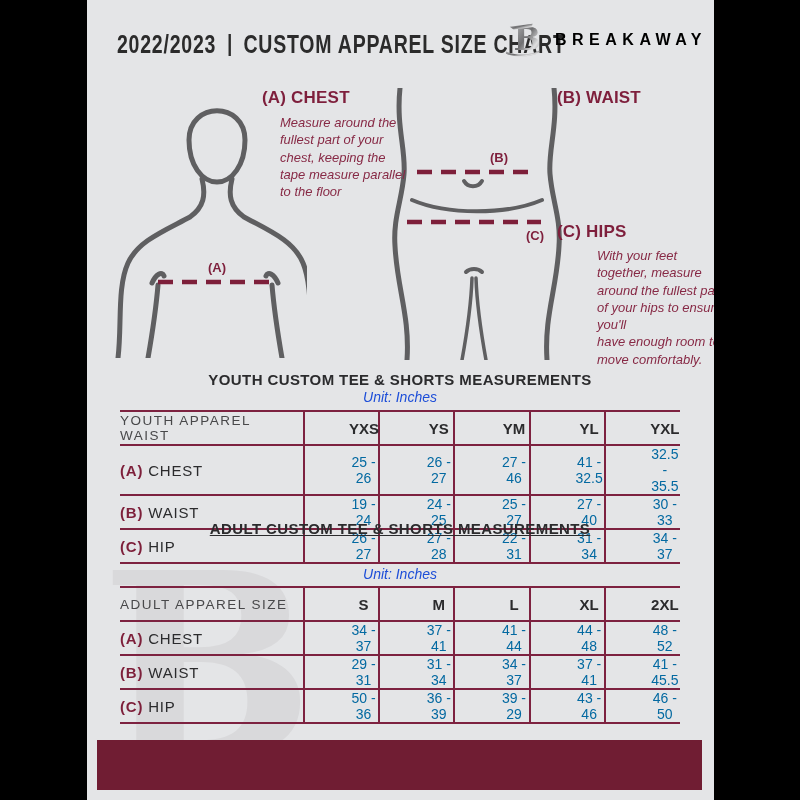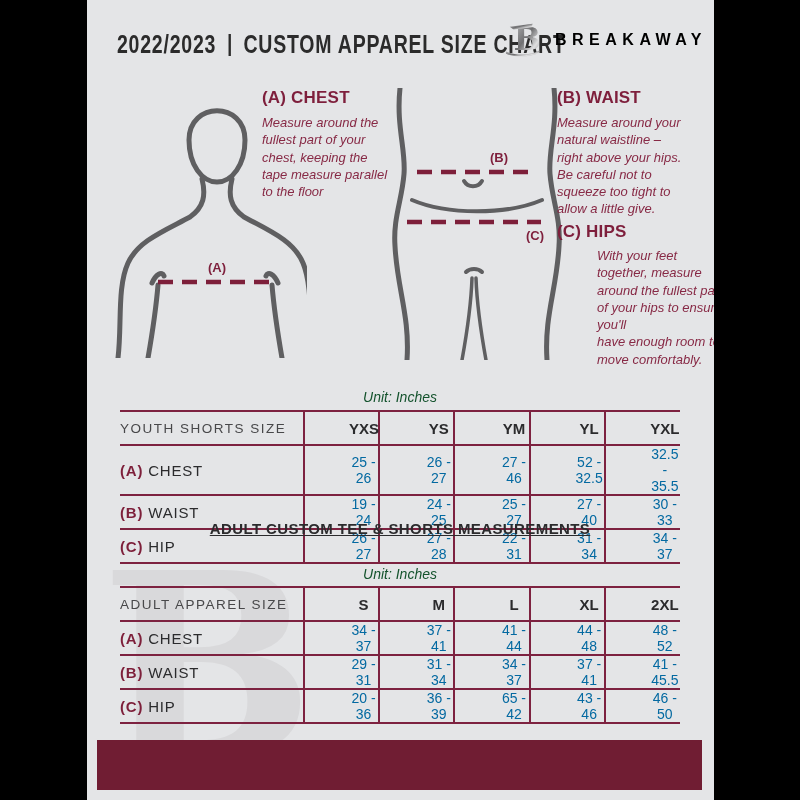--- a/index.html
+++ b/index.html
@@ -26,21 +26,21 @@
 
   
   .fig{position:absolute;z-index:1;}
   .measLabel{position:absolute;width:30px;text-align:center;font-size:13px;font-weight:bold;
              color:#7e1f3c;z-index:2;}
 
   
   .secTitle{position:absolute;left:33px;width:560px;text-align:center;font-size:15px;font-weight:bold;
             color:#2b2b2d;letter-spacing:0.4px;z-index:2;}
   .secUnit{position:absolute;left:33px;width:560px;text-align:center;font-size:14px;font-style:italic;
-           color:#14532d;z-index:2;}
+           color:#1d4ed8;z-index:2;}
 
   
   table.size-table{position:absolute;left:33px;width:560px;border-collapse:collapse;table-layout:fixed;
                    color:#2d2d2f;z-index:2;background:transparent;}
   table.size-table th,table.size-table td{height:32px;padding:0;}
   table.size-table thead tr{border-top:2px solid #7d2240;}
   table.size-table tr{border-bottom:2px solid #7d2240;}
   table.size-table th + th, table.size-table td + td{border-left:2px solid #7d2240;padding-left:44px;}
   th.col-head{text-align:left;padding-left:14px;font-weight:normal;font-size:13.5px;
               letter-spacing:1.5px;color:#48484a;}
@@ -102,71 +102,66 @@
         <path d="M 80,190 C 79,220 74,250 70,272" stroke-width="3.5"></path>
         <path d="M 84,190 C 85,220 90,250 94,272" stroke-width="3.5"></path>
       </g>
       <path d="M 25,84 H 141" stroke="#7d1f3a" stroke-width="4.5" stroke-dasharray="15 9" fill="none"></path>
       <path d="M 15,134 H 149" stroke="#7d1f3a" stroke-width="4.5" stroke-dasharray="15 9" fill="none"></path>
     </svg>
     <div class="measLabel" style="left:397px;top:150px;">(B)</div>
     <div class="measLabel" style="left:433px;top:228px;">(C)</div>
 
     <div class="insHead" style="left:175px;top:88px;">(A) CHEST</div>
-    <div class="insText" style="left:175px;top:114px;width:158px;">Measure around the
+    <div class="insText" style="left:193px;top:114px;width:158px;">Measure around the
 fullest part of your
 chest, keeping the
 tape measure parallel
 to the floor</div>
 
     <div class="insHead" style="left:470px;top:88px;">(B) WAIST</div>
-    <div class="insText" style="left:470px;top:114px;width:150px;">Measure around your
-natural waistline –
-right above your hips.
-Be careful not to
-squeeze too tight to
-allow a little give.</div>
 
     <div class="insHead" style="left:470px;top:222px;">(C) HIPS</div>
     <div class="insText" style="left:470px;top:247px;width:155px;margin-left:40px;">With your feet
 together, measure
 around the fullest part
 of your hips to ensure
 you'll
 have enough room to
 move comfortably.</div>
 
+    <div class="secTitle" style="top:371px;">YOUTH CUSTOM TEE &amp; SHORTS MEASUREMENTS</div>
     <div class="secUnit" style="top:389px;">Unit: Inches</div>
 
     <table class="size-table" style="top:410px;">
       <colgroup>
           <col style="width:184px;">
           <col>
           <col>
           <col>
           <col>
           <col>
         </colgroup>
       <thead>
         <tr>
-          <th class="col-head">YOUTH SHORTS SIZE</th>
+          <th class="col-head">YOUTH APPAREL WAIST</th>
           <th class="size-head">YXS</th>
           <th class="size-head">YS</th>
           <th class="size-head">YM</th>
           <th class="size-head">YL</th>
           <th class="size-head">YXL</th>
         </tr>
       </thead>
       <tbody>
         <tr>
           <td class="row-head"><b>(A)</b><span>CHEST</span></td>
           <td class="val">25 - 26</td>
           <td class="val">26 - 27</td>
           <td class="val">27 - 46</td>
-          <td class="val">52 - 32.5</td>
+          <td class="val">41 - 32.5</td>
           <td class="val">32.5 - 35.5</td>
         </tr>
         <tr>
           <td class="row-head"><b>(B)</b><span>WAIST</span></td>
           <td class="val">19 - 24</td>
           <td class="val">24 - 25</td>
           <td class="val">25 - 27</td>
           <td class="val">27 - 40</td>
           <td class="val">30 - 33</td>
         </tr>
@@ -215,23 +210,23 @@
         <tr>
           <td class="row-head"><b>(B)</b><span>WAIST</span></td>
           <td class="val">29 - 31</td>
           <td class="val">31 - 34</td>
           <td class="val">34 - 37</td>
           <td class="val">37 - 41</td>
           <td class="val">41 - 45.5</td>
         </tr>
         <tr>
           <td class="row-head"><b>(C)</b><span>HIP</span></td>
-          <td class="val">20 - 36</td>
+          <td class="val">50 - 36</td>
           <td class="val">36 - 39</td>
-          <td class="val">65 - 42</td>
+          <td class="val">39 - 29</td>
           <td class="val">43 - 46</td>
           <td class="val">46 - 50</td>
         </tr>
       </tbody>
     </table>
 
     <div class="footerBar"></div>
   </div>
 </div>
 

